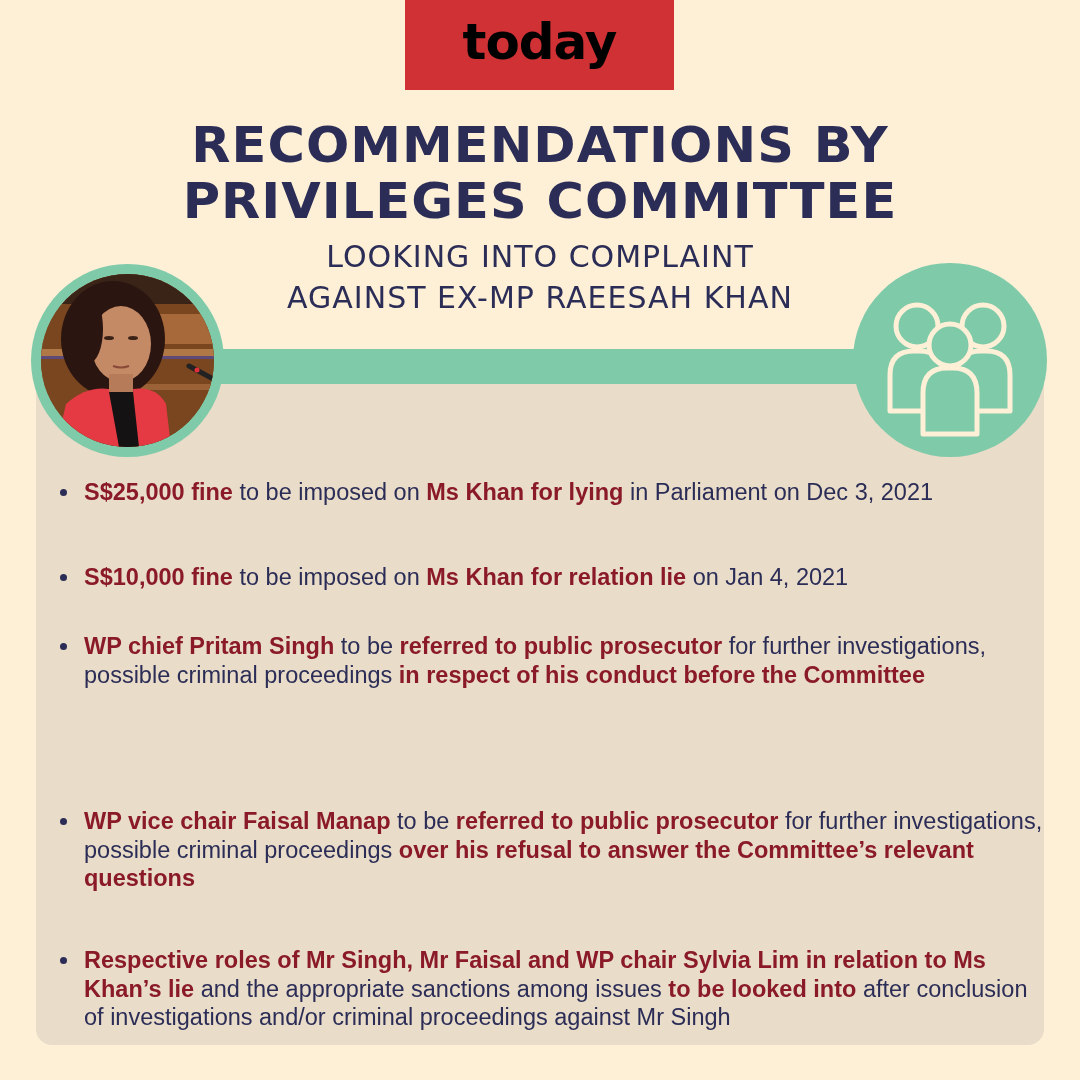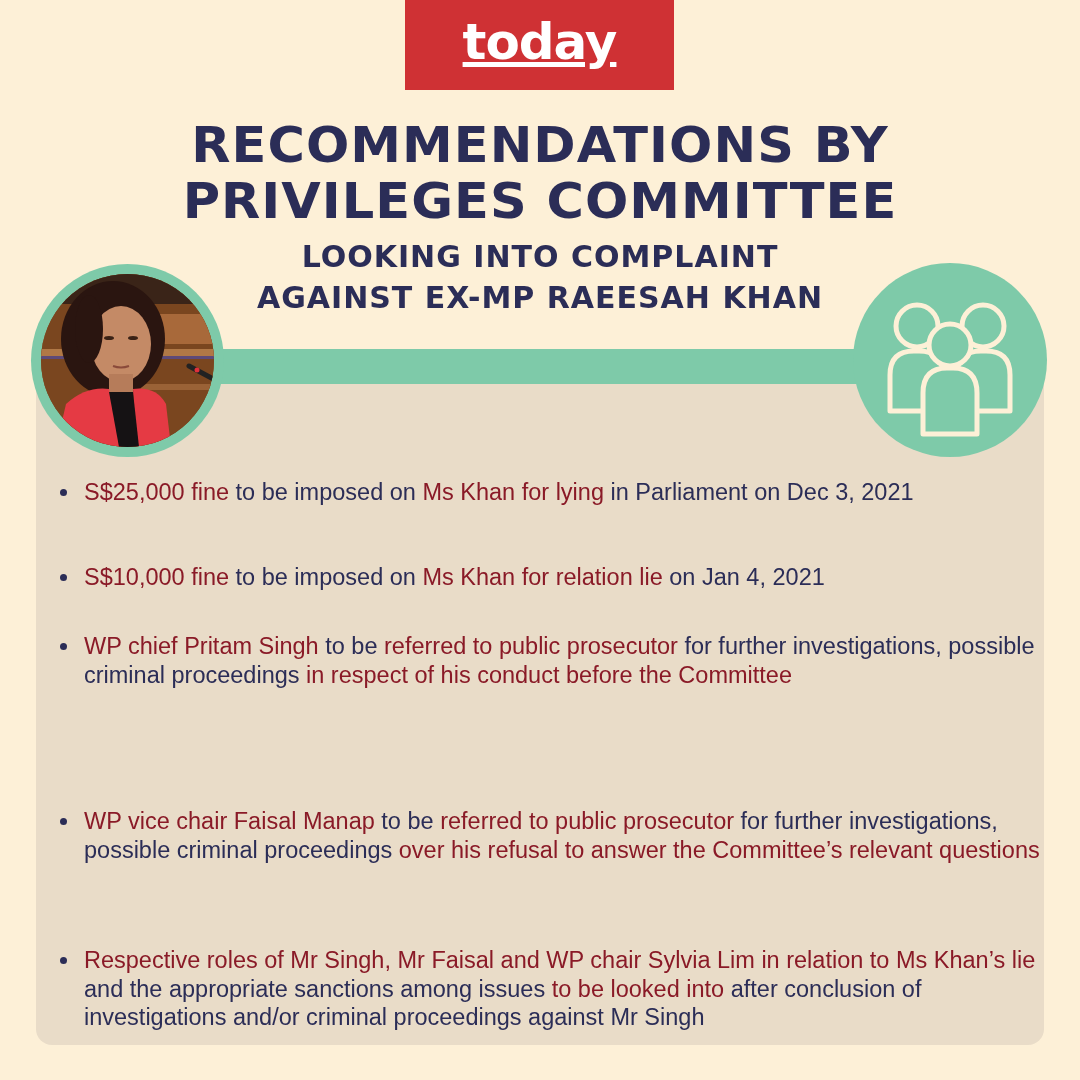--- a/index.html
+++ b/index.html
@@ -8,34 +8,34 @@
     background: #fdf0d7;
     position: relative;
     font-family: "Liberation Sans", sans-serif;
   }
   .logo {
     position: absolute; left: 405px; top: 0; width: 269px; height: 90px;
     background: #cf3134;
     display: flex; align-items: center; justify-content: center;
   }
   .logo span {
-    color: #ffffff; font-family: "DejaVu Sans", sans-serif; font-weight: bold;
-    font-size: 50px; letter-spacing: -1px; margin-top: -6px; text-decoration: underline;
+    color: #000000; font-family: "DejaVu Sans", sans-serif; font-weight: bold;
+    font-size: 50px; letter-spacing: -1px; margin-top: -6px;
   }
   .title {
     position: absolute; left: 0; width: 1080px; top: 117px;
     text-align: center; color: #2b2d57;
     font-family: "DejaVu Sans", sans-serif; font-weight: bold;
     font-size: 50px; line-height: 56px; letter-spacing: 1px;
     transform: scaleX(1.02);
   }
   .subtitle {
     position: absolute; left: 0; width: 1080px; top: 236px;
     text-align: center; color: #2b2d57;
-    font-family: "DejaVu Sans", sans-serif; font-weight: bold;
+    font-family: "DejaVu Sans", sans-serif; font-weight: normal;
     font-size: 30px; line-height: 41px; letter-spacing: 1px;
   }
   .panel {
     position: absolute; left: 36px; top: 384px; width: 1008px; height: 661px;
     background: #e9dcc8; border-radius: 0 0 16px 16px;
   }
   .bar {
     position: absolute; left: 200px; top: 349px; width: 700px; height: 35px;
     background: #7ecaa9;
   }
@@ -56,21 +56,21 @@
   }
   .bullets {
     position: absolute; left: 84px; top: 478px; width: 960px;
     color: #2b2d57; font-size: 23.5px; line-height: 28.5px;
   }
   .bullet-item { position: absolute; left: 0; width: 960px; }
   .bullet-item::before {
     content: ""; position: absolute; left: -24px; top: 11px;
     width: 7px; height: 7px; border-radius: 50%; background: #2b2d57;
   }
-  .b { color: #8a1a27; font-weight: normal; }
+  .b { color: #8a1a27; font-weight: bold; }
 </style>
 </head>
 <body>
 
 <div class="logo">
   <span>today</span>
 </div>
 
 <div class="title">
   <div>RECOMMENDATIONS BY</div>

